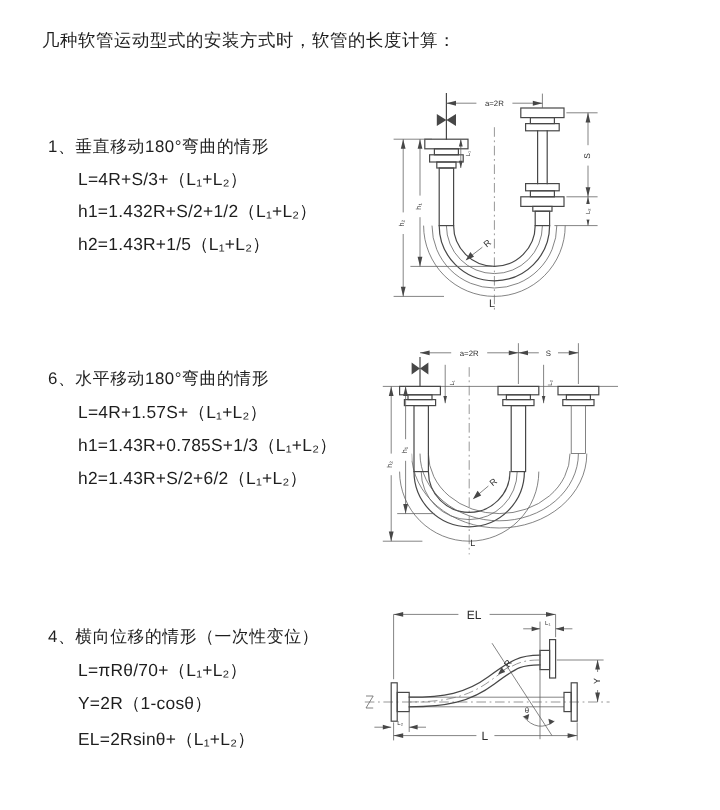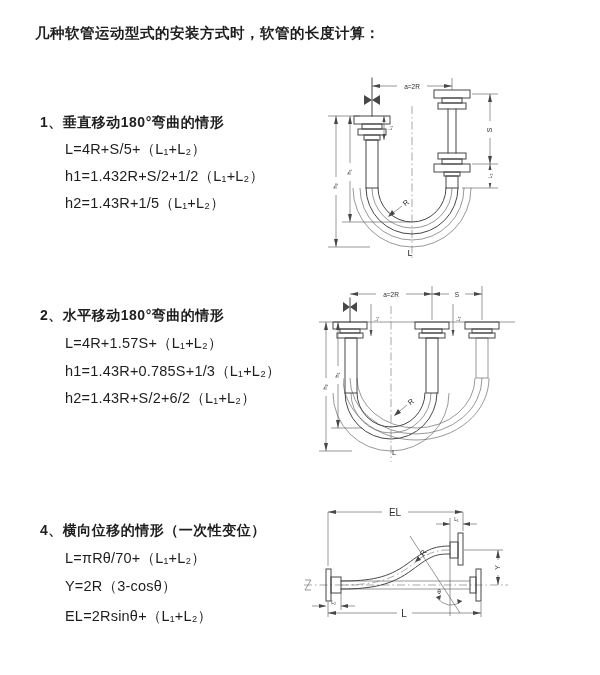--- a/index.html
+++ b/index.html
@@ -1,49 +1,49 @@
 <!DOCTYPE html>
 <html><head>
 <meta charset="utf-8">
 <style>
   html,body{margin:0;padding:0;}
   body{
     width:600px;height:675px;position:relative;background:#ffffff;
     font-family:"Liberation Sans","DejaVu Sans",sans-serif;color:#1e1e1e;
     overflow:hidden;
   }
-  .title{position:absolute;left:35px;top:24px;font-size:14.5px;font-weight:bold;letter-spacing:.5px;}
-  .sec-head{position:absolute;left:40px;font-size:14px;font-weight:bold;letter-spacing:.5px;}
+  .title{position:absolute;left:35px;top:24px;font-size:14.5px;font-weight:normal;letter-spacing:.5px;}
+  .sec-head{position:absolute;left:40px;font-size:14px;font-weight:normal;letter-spacing:.5px;}
   .formula{position:absolute;left:65px;font-size:14.5px;letter-spacing:.2px;}
   svg{position:absolute;overflow:visible;}
   .ln{stroke:#474747;stroke-width:1;fill:none;stroke-linecap:square;}
   .tn{stroke:#606060;stroke-width:.65;fill:none;}
   .cl{stroke:#7a7a7a;stroke-width:.65;fill:none;stroke-dasharray:8 3 1.5 3;}
   .hd{fill:#474747;stroke:none;}
   .lb{fill:#2d2d2d;}
   .wb{fill:#ffffff;stroke:none;}
 </style>
 </head>
 <body>
 
 <div class="title">几种软管运动型式的安装方式时，软管的长度计算：</div>
 
 <div class="sec-head" style="top:114px">1、垂直移动180°弯曲的情形</div>
-<div class="formula" style="top:140px">L=4R+S/5+（L₁+L₂）</div>
+<div class="formula" style="top:140px">L=4R+S/3+（L₁+L₂）</div>
 <div class="formula" style="top:167px">h1=1.432R+S/2+1/2（L₁+L₂）</div>
 <div class="formula" style="top:194px">h2=1.43R+1/5（L₁+L₂）</div>
 
-<div class="sec-head" style="top:307px">2、水平移动180°弯曲的情形</div>
+<div class="sec-head" style="top:307px">6、水平移动180°弯曲的情形</div>
 <div class="formula" style="top:334px">L=4R+1.57S+（L₁+L₂）</div>
 <div class="formula" style="top:362px">h1=1.43R+0.785S+1/3（L₁+L₂）</div>
 <div class="formula" style="top:389px">h2=1.43R+S/2+6/2（L₁+L₂）</div>
 
 <div class="sec-head" style="top:522px">4、横向位移的情形（一次性变位）</div>
 <div class="formula" style="top:549px">L=πRθ/70+（L₁+L₂）</div>
-<div class="formula" style="top:577px">Y=2R（3-cosθ）</div>
+<div class="formula" style="top:577px">Y=2R（1-cosθ）</div>
 <div class="formula" style="top:607px">EL=2Rsinθ+（L₁+L₂）</div>
 
 <svg style="left:312px;top:70px" width="290" height="195" viewBox="0 0 290 195">
   <defs>
     <pattern id="hp1" width="4" height="4" patternUnits="userSpaceOnUse">
       <path d="M0,0 L4,4 M4,0 L0,4" stroke="#787878" stroke-width="0.6"></path>
     </pattern>
   </defs>
 
   <g>

